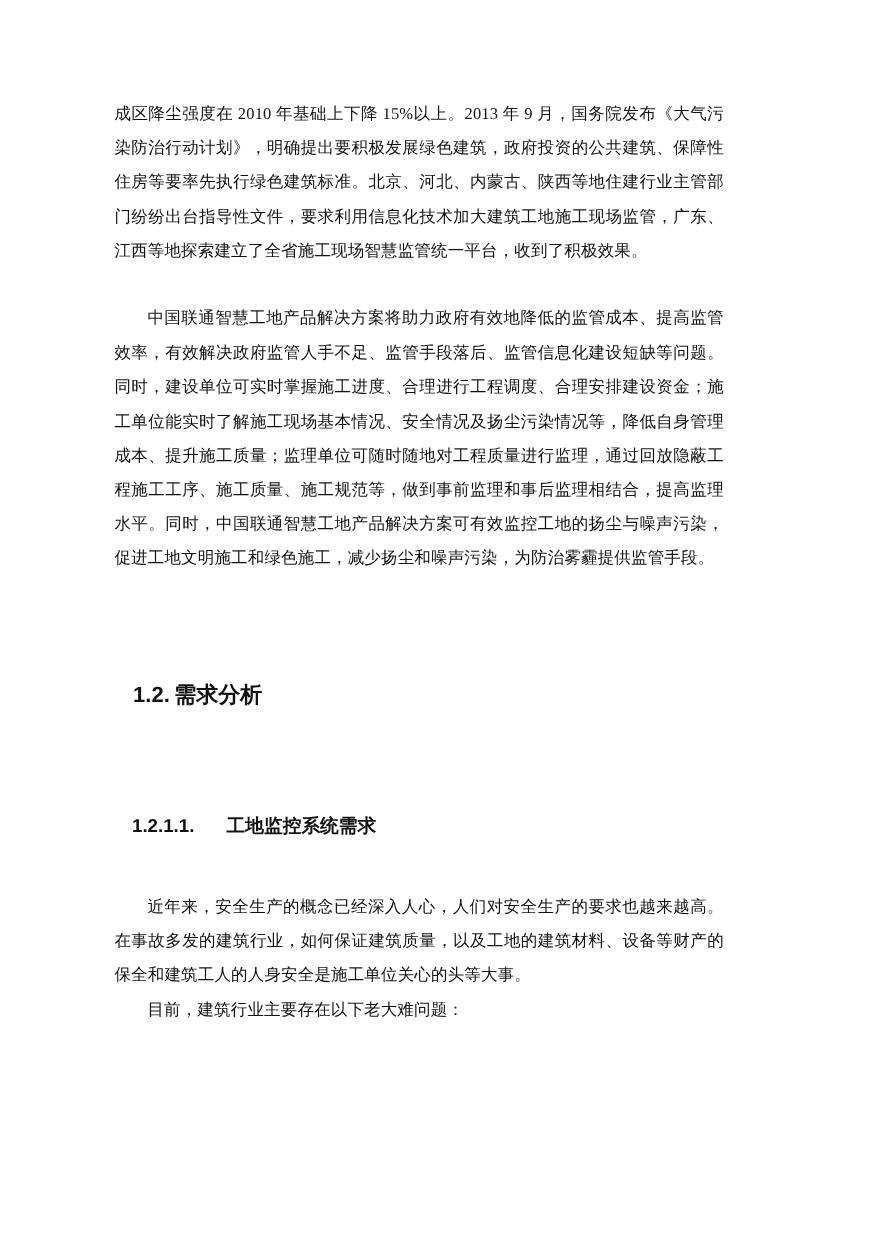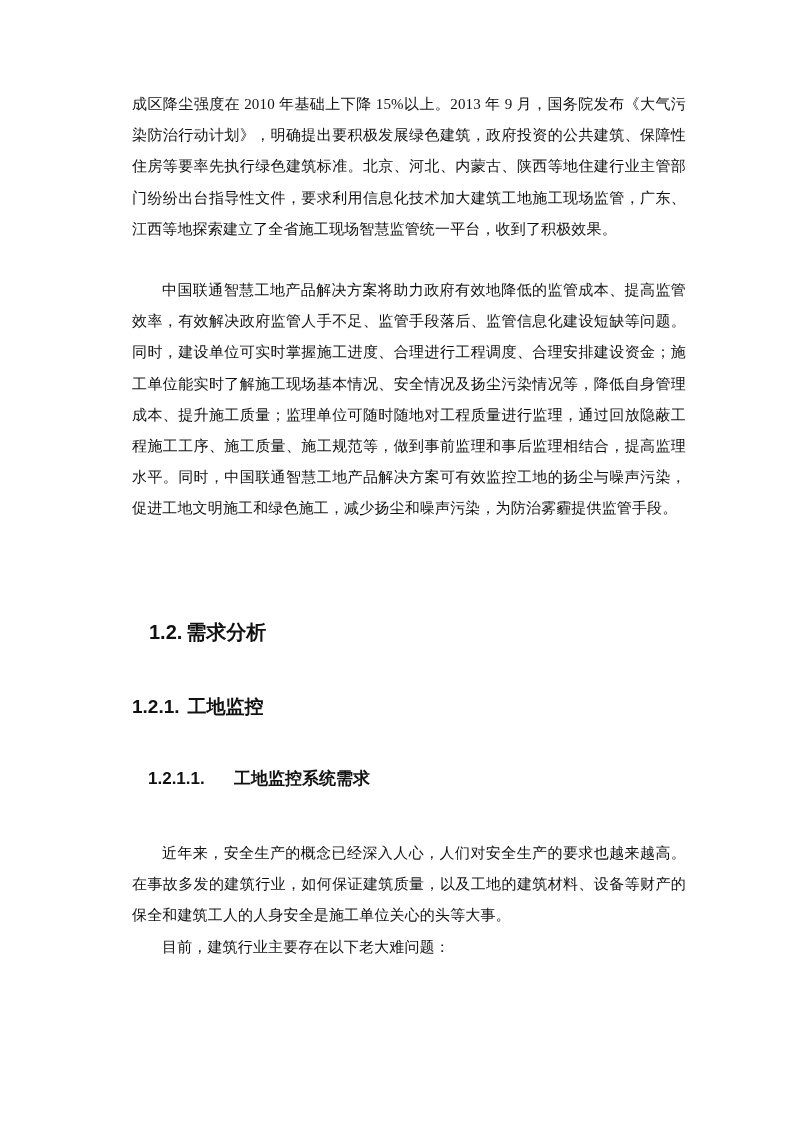--- a/index.html
+++ b/index.html
@@ -10,21 +10,21 @@
     body {
       width: 793px;
       height: 1122px;
       position: relative;
       overflow: hidden;
       font-family: "Liberation Serif", "DejaVu Serif", serif;
       color: #111111;
     }
     .page {
       position: absolute;
-      left: 132px;
+      left: 104px;
       top: 89px;
       width: 554px;
     }
     .para {
       margin: 0;
       font-size: 15px;
       line-height: 31.2px;
       text-align: justify;
       text-justify: inter-character;
       letter-spacing: 0.15px;
@@ -77,23 +77,20 @@
   <p class="para indent" style="height:312px;">中国联通智慧工地产品解决方案将助力政府有效地降低的监管成本、提高监管效率，有效解决政府监管人手不足、监管手段落后、监管信息化建设短缺等问题。同时，建设单位可实时掌握施工进度、合理进行工程调度、合理安排建设资金；施工单位能实时了解施工现场基本情况、安全情况及扬尘污染情况等，降低自身管理成本、提升施工质量；监理单位可随时随地对工程质量进行监理，通过回放隐蔽工程施工工序、施工质量、施工规范等，做到事前监理和事后监理相结合，提高监理水平。同时，中国联通智慧工地产品解决方案可有效监控工地的扬尘与噪声污染，促进工地文明施工和绿色施工，减少扬尘和噪声污染，为防治雾霾提供监管手段。</p>
 
   <div style="height:14px;"></div>
 
   <h2 class="h2">
     <span class="num">1.2.</span><span>需求分析</span>
   </h2>
 
   <div style="height:30px;"></div>
 
-  <h3 class="h3">
-    <span class="num">1.2.1.</span><span>工地监控</span>
-  </h3>
 
   <div style="height:29px;"></div>
 
   <h4 class="h4">
     <span class="num">1.2.1.1.</span><span>工地监控系统需求</span>
   </h4>
 
   <div style="height:30px;"></div>
 
   <p class="para indent">近年来，安全生产的概念已经深入人心，人们对安全生产的要求也越来越高。在事故多发的建筑行业，如何保证建筑质量，以及工地的建筑材料、设备等财产的保全和建筑工人的人身安全是施工单位关心的头等大事。</p>

